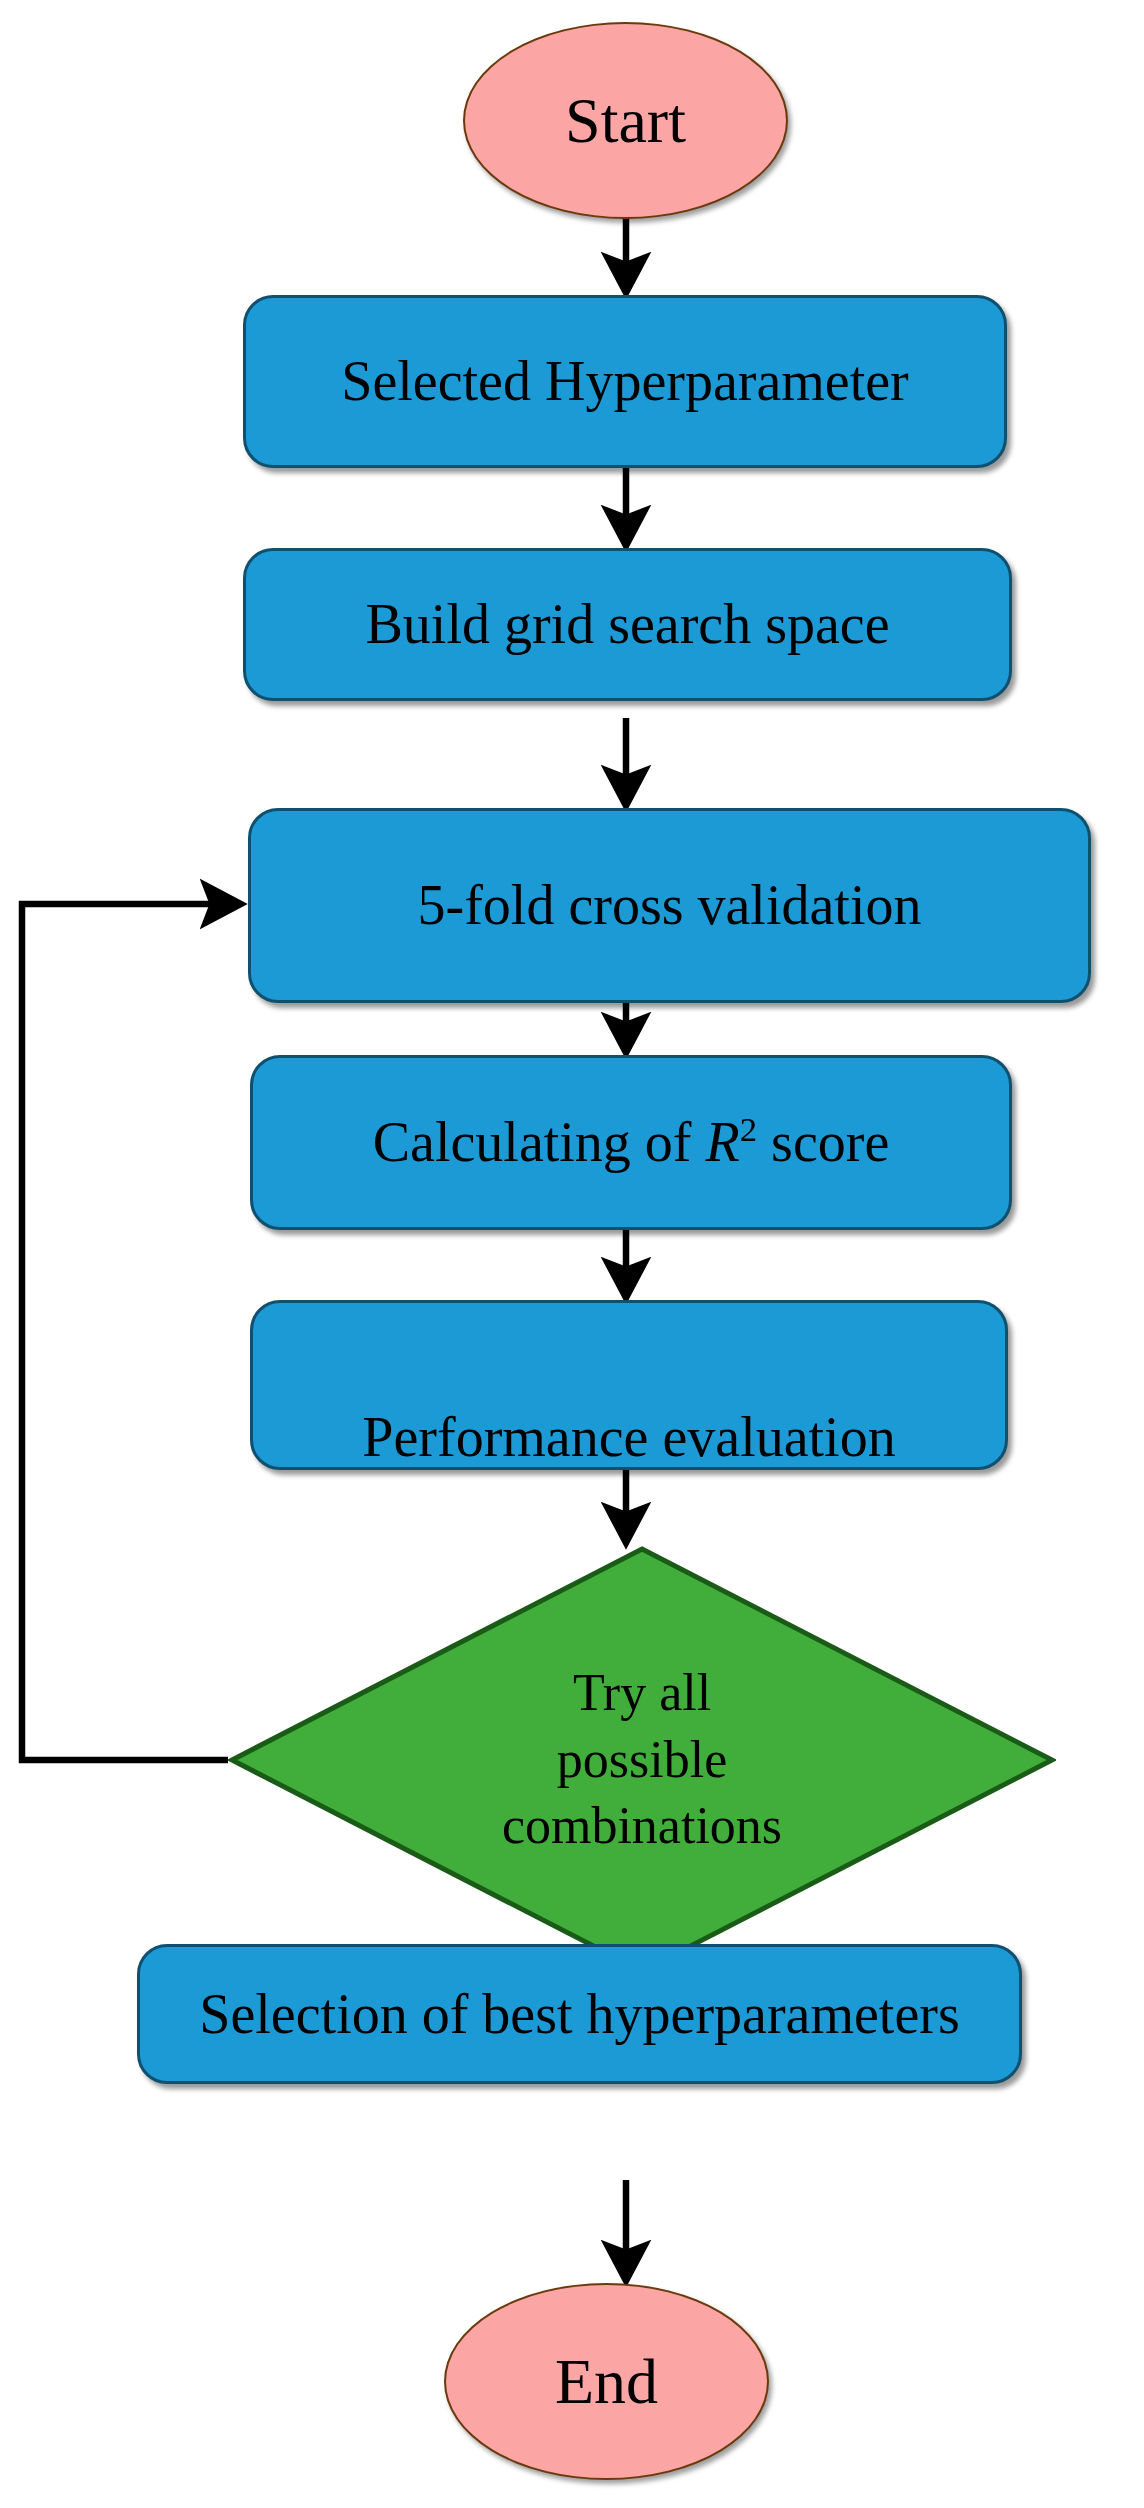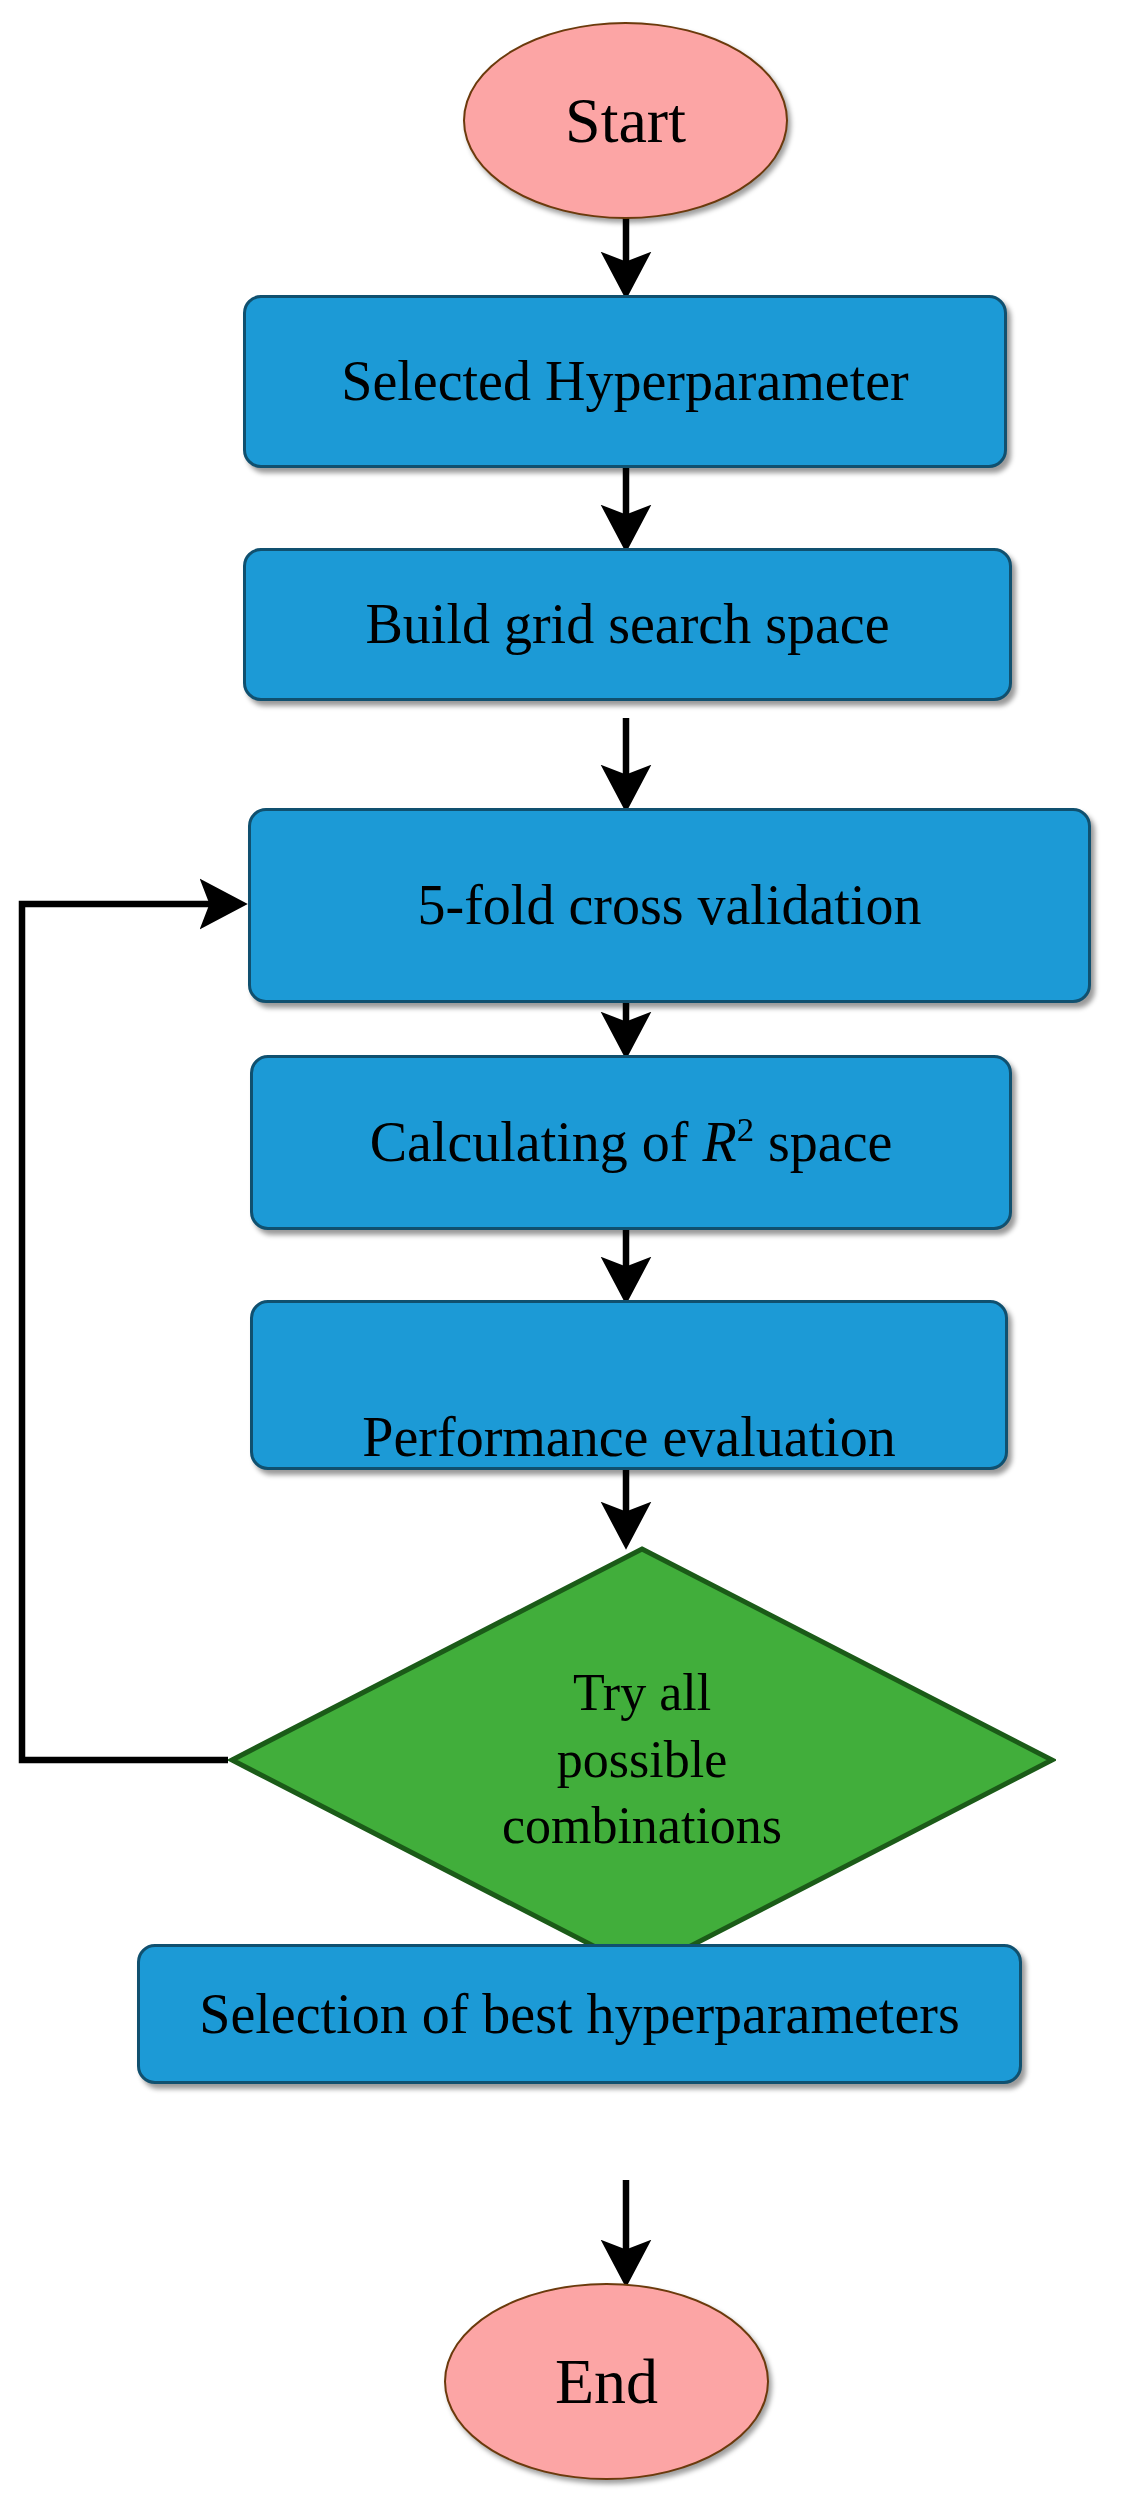--- a/index.html
+++ b/index.html
@@ -41,21 +41,21 @@
     background: #fca5a5;
     border: 2.5px solid #6b3a0c;
     border-radius: 50%;
     box-shadow: 3px 4px 5px rgba(0,0,0,0.38);
     font-size: 64px;
   }
   
   .node.process {
     background: #1C9AD6;
     border: 3px solid #10506f;
-    border-radius: 18px;
+    border-radius: 30px;
     box-shadow: 4px 5px 5px rgba(0,0,0,0.40);
     font-size: 56px;
     padding: 0 14px;
   }
   
   .node.decision {
     background: transparent;
     border: none;
     box-shadow: none;
     font-size: 52px;
@@ -127,21 +127,21 @@
   <div class="node process" style="left:243px; top:548px; width:769px; height:153px;">
     <span>Build grid search space</span>
   </div>
 
   <div class="node process" style="left:248px; top:808px; width:843px; height:195px;">
     <span>5-fold cross validation</span>
   </div>
 
   <div class="node process" style="left:250px; top:1055px; width:762px; height:175px;">
     <span>
-      <span>Calculating of </span><span class="sup"><span>R</span><sup>2</sup></span><span> space</span>
+      <span>Calculating of </span><span class="sup"><span>R</span><sup>2</sup></span><span> score</span>
     </span>
   </div>
 
   <div class="node process" style="left:250px; top:1300px; width:758px; height:170px;align-items:flex-end;">
     <span>Performance evaluation</span>
   </div>
 
   <div class="node decision" style="left:228px; top:1545px; width:828px; height:430px;">
     <svg class="decision-shape" viewBox="0 0 828 430" preserveAspectRatio="none" xmlns="http://www.w3.org/2000/svg">
       <polygon points="414,4 824,215 414,426 4,215" fill="#41AE3B" stroke="#1B5B18" stroke-width="5"></polygon>

